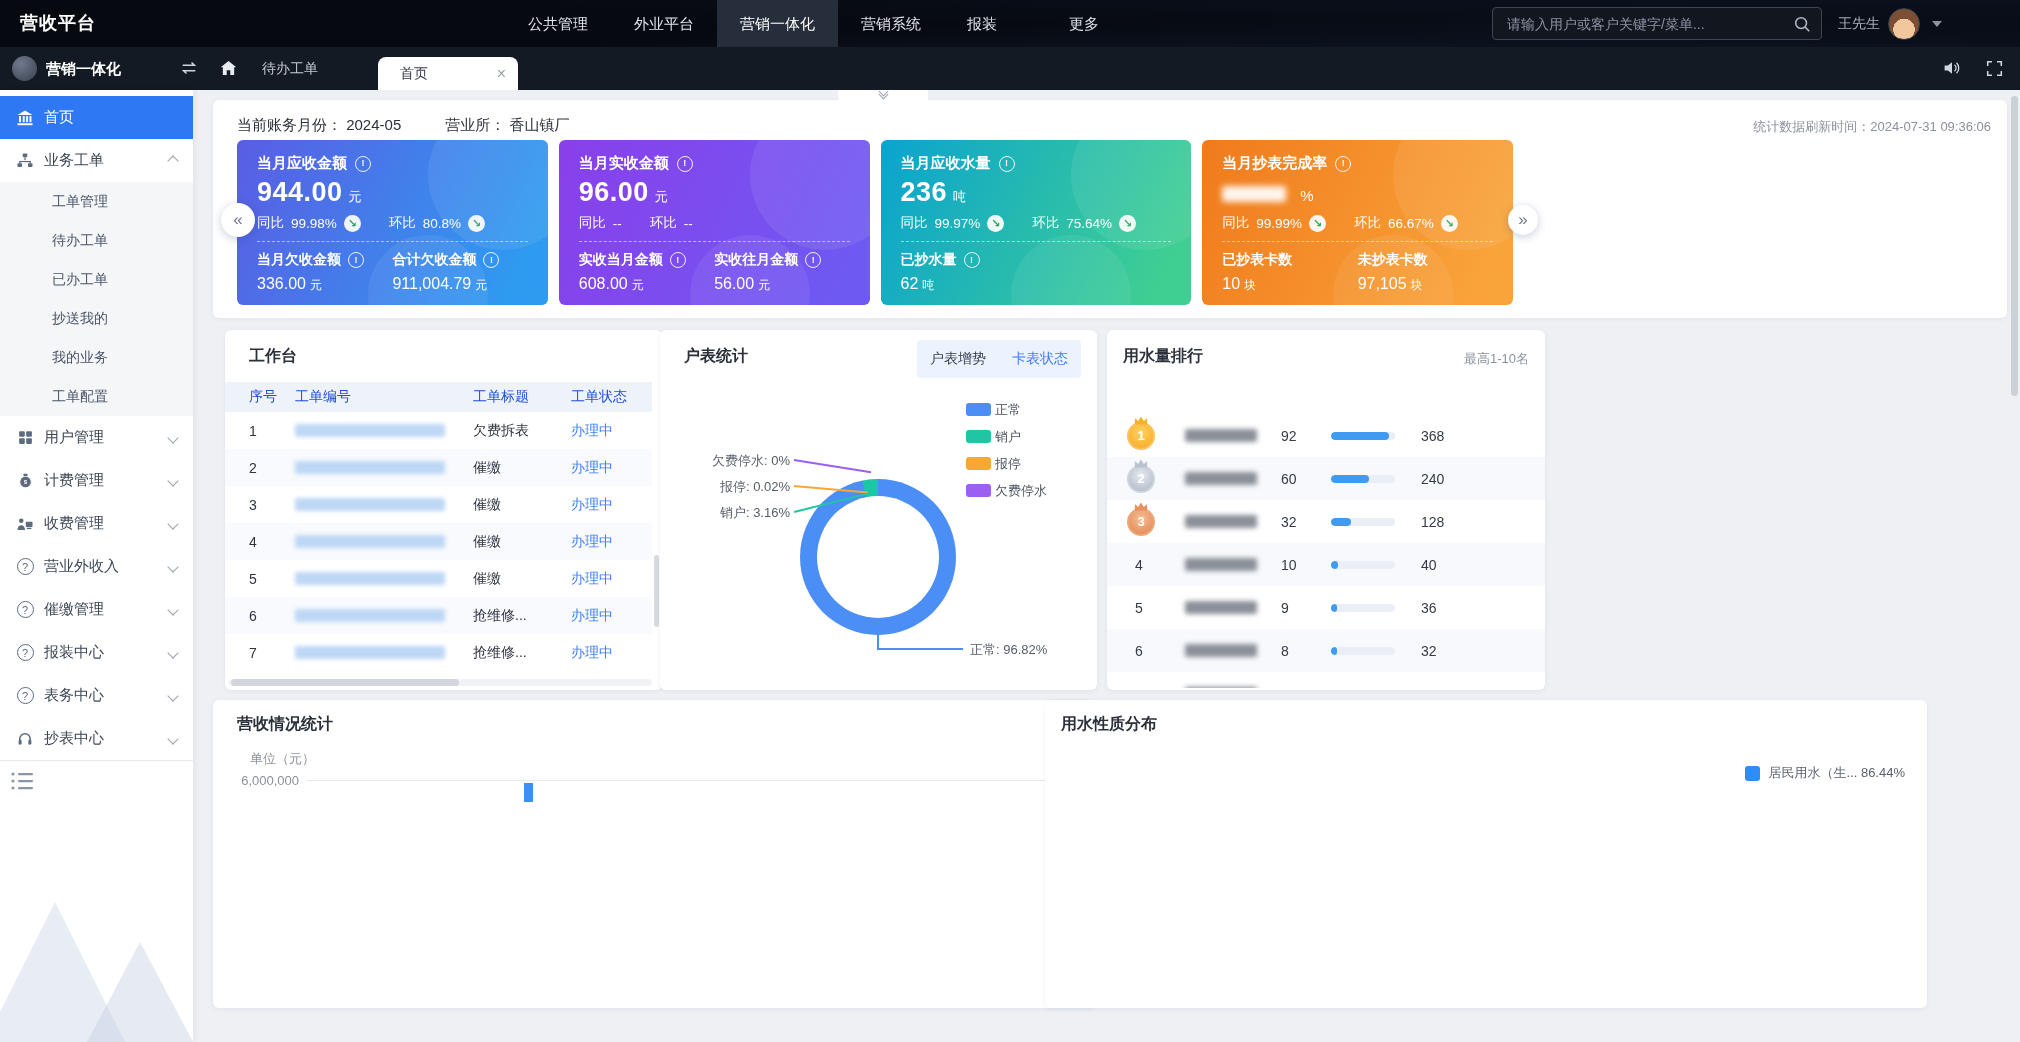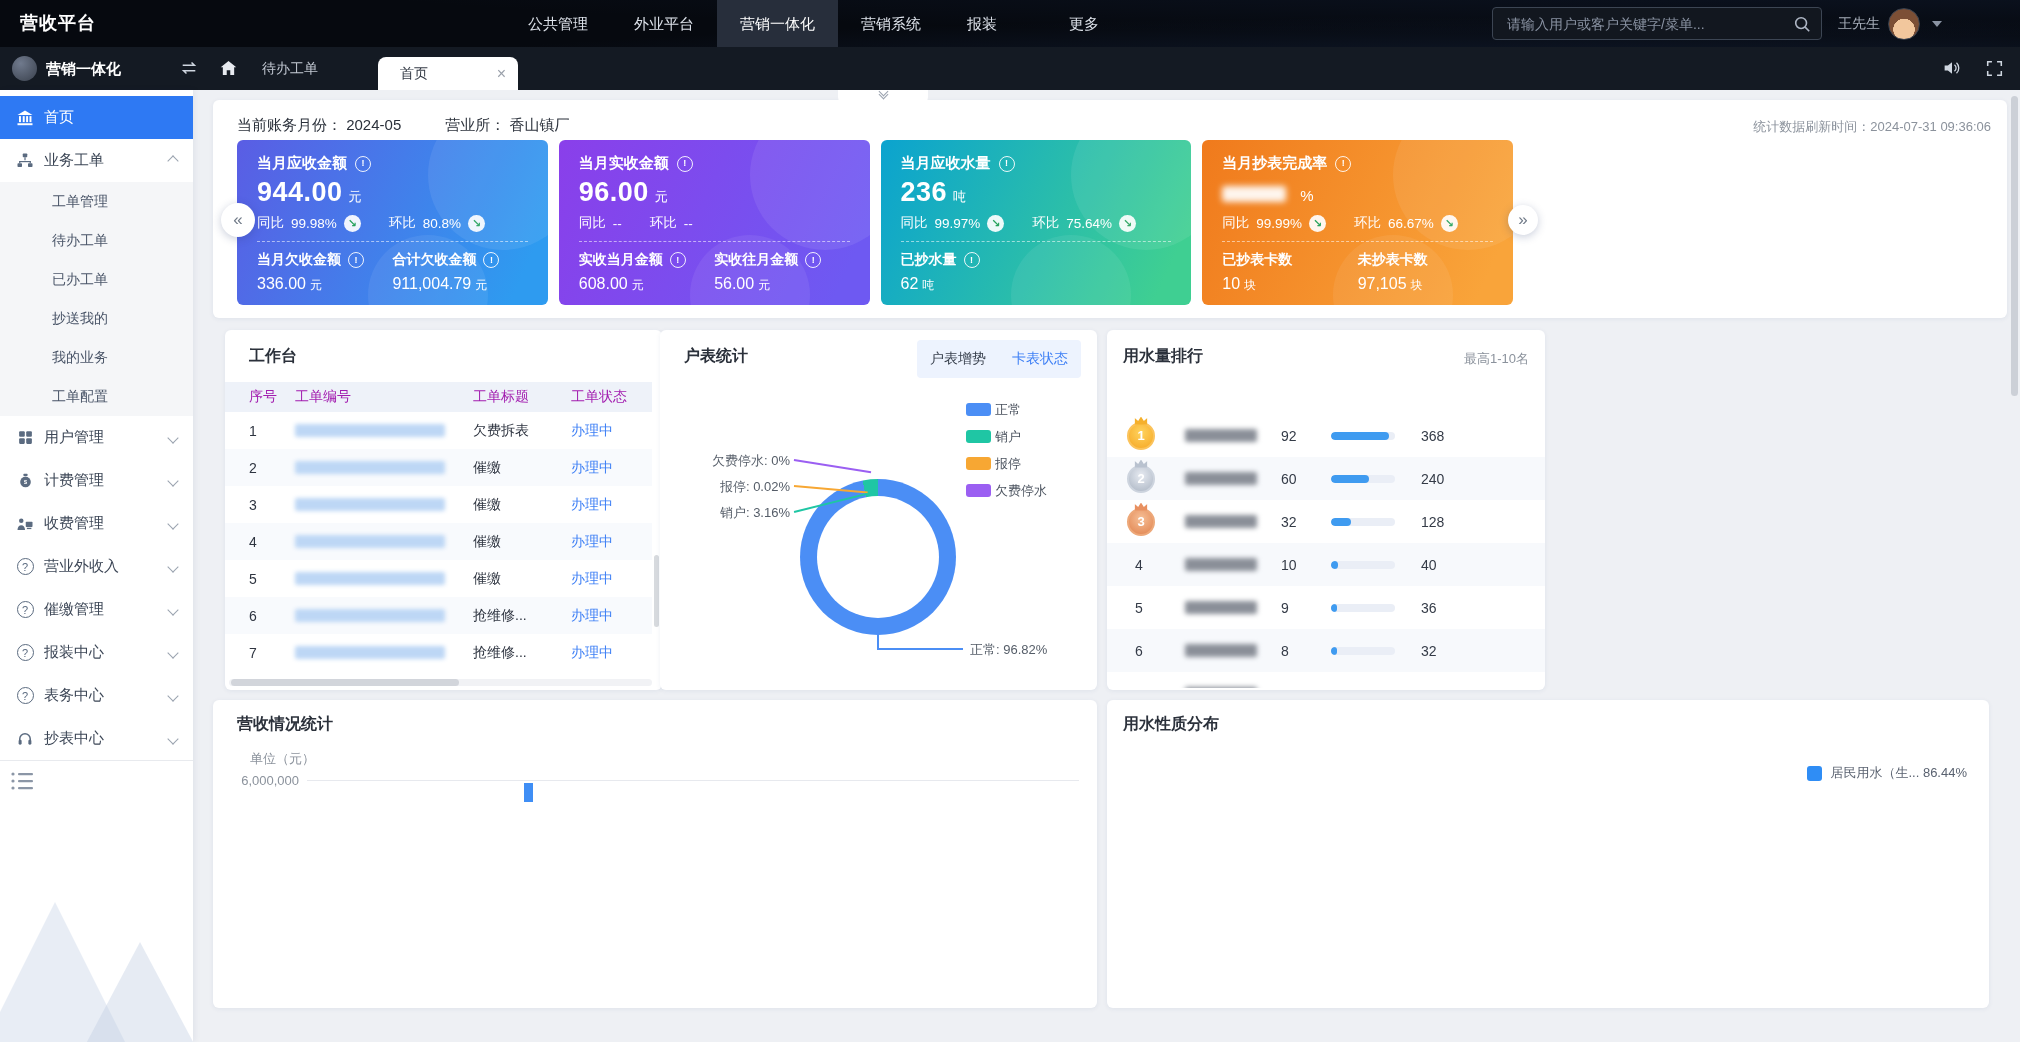--- a/index.html
+++ b/index.html
@@ -96,21 +96,21 @@
   .card .bot .blab{display:flex;align-items:center;gap:7px;font-size:14px;font-weight:bold;}
   .card .bot .bval{margin-top:6px;font-size:16px;}
   .card .bot .bval .unit{font-size:12px;margin-left:4px;}
   .blur-val{display:inline-block;width:64px;height:16px;background:rgba(255,255,255,.92);border-radius:3px;
         filter:blur(3px);vertical-align:middle;margin-right:8px;}
   .car-btn{position:absolute;width:34px;height:34px;border-radius:50%;background:#fff;box-shadow:0 2px 8px rgba(40,60,110,.25);
         color:#707a88;font-size:17px;display:flex;align-items:center;justify-content:center;cursor:pointer;z-index:6;}
 
   
   .wb-head{position:absolute;left:0;top:52px;right:10px;height:30px;background:#eef2f9;display:grid;
-        grid-template-columns:46px 178px 98px 80px;align-items:center;padding-left:24px;font-size:14px;color:#a21caf;}
+        grid-template-columns:46px 178px 98px 80px;align-items:center;padding-left:24px;font-size:14px;color:#1d4ed8;}
   .wb-rows{position:absolute;left:0;top:82px;right:10px;}
   .wb-row{display:grid;grid-template-columns:46px 178px 98px 80px;align-items:center;height:37px;padding-left:24px;
         font-size:14px;color:#2e3440;}
   .wb-row:nth-child(even){background:#f8fafd;}
   .blur-id{width:150px;height:13px;background:#bdd7f5;border-radius:2px;filter:blur(2px);}
   .status-link{color:#3d7ff5;cursor:pointer;}
   .vscroll{position:absolute;right:3px;top:225px;width:5px;height:72px;background:#d7dade;border-radius:3px;cursor:pointer;}
   .hscroll-track{position:absolute;left:4px;right:10px;bottom:4px;height:7px;background:#f1f2f5;border-radius:4px;}
   .hscroll{position:absolute;left:2px;top:0;width:228px;height:7px;background:#d2d5db;border-radius:4px;cursor:pointer;}
 
@@ -697,21 +697,21 @@
   </div>
 
   <div class="panel" style="left:213px;top:700px;width:884px;height:308px;">
     <div class="ptitle" style="position:absolute;left:24px;top:14px;">营收情况统计</div>
     <div class="unit-lb">单位（元）</div>
     <div class="tick">6,000,000</div>
     <div class="gridline"></div>
     <div class="mini-bar"></div>
   </div>
 
-  <div class="panel" style="left:1107px;top:700px;width:882px;height:308px;">
+  <div class="panel" style="left:1045px;top:700px;width:882px;height:308px;">
     <div class="ptitle" style="position:absolute;left:16px;top:14px;">用水性质分布</div>
     <div class="nat-legend">
       <span class="nat-sw"></span>
       <span class="nat-lb">居民用水（生... 86.44%</span>
     </div>
   </div>
 
   <div class="page-scroll"></div>
 </div>
 

